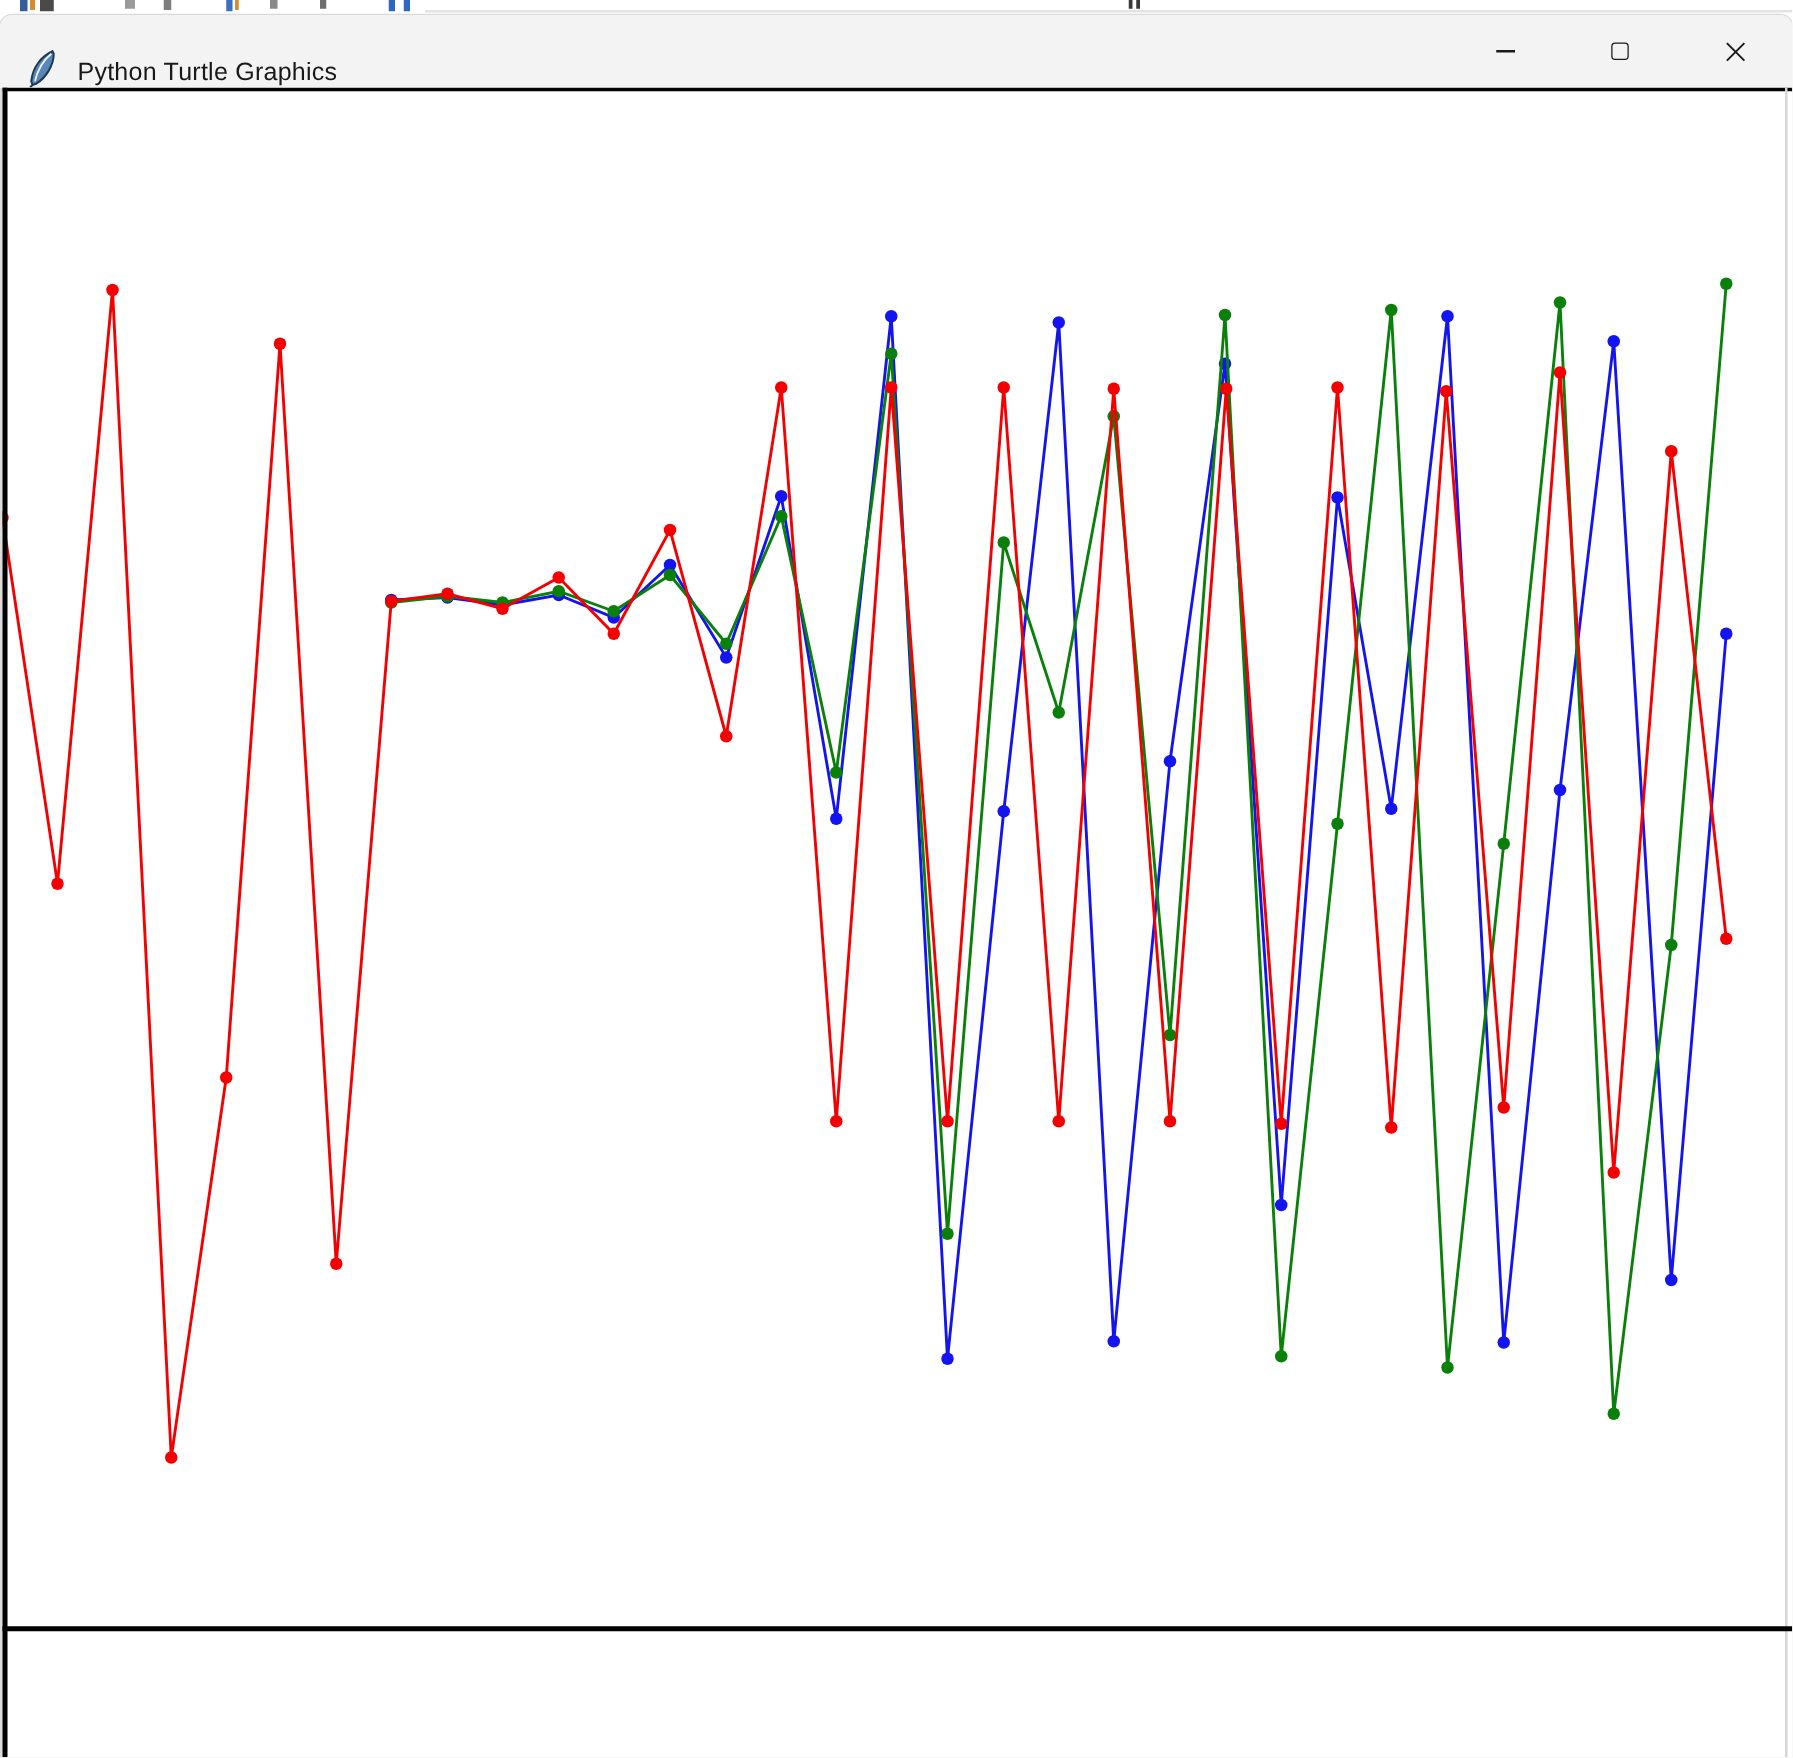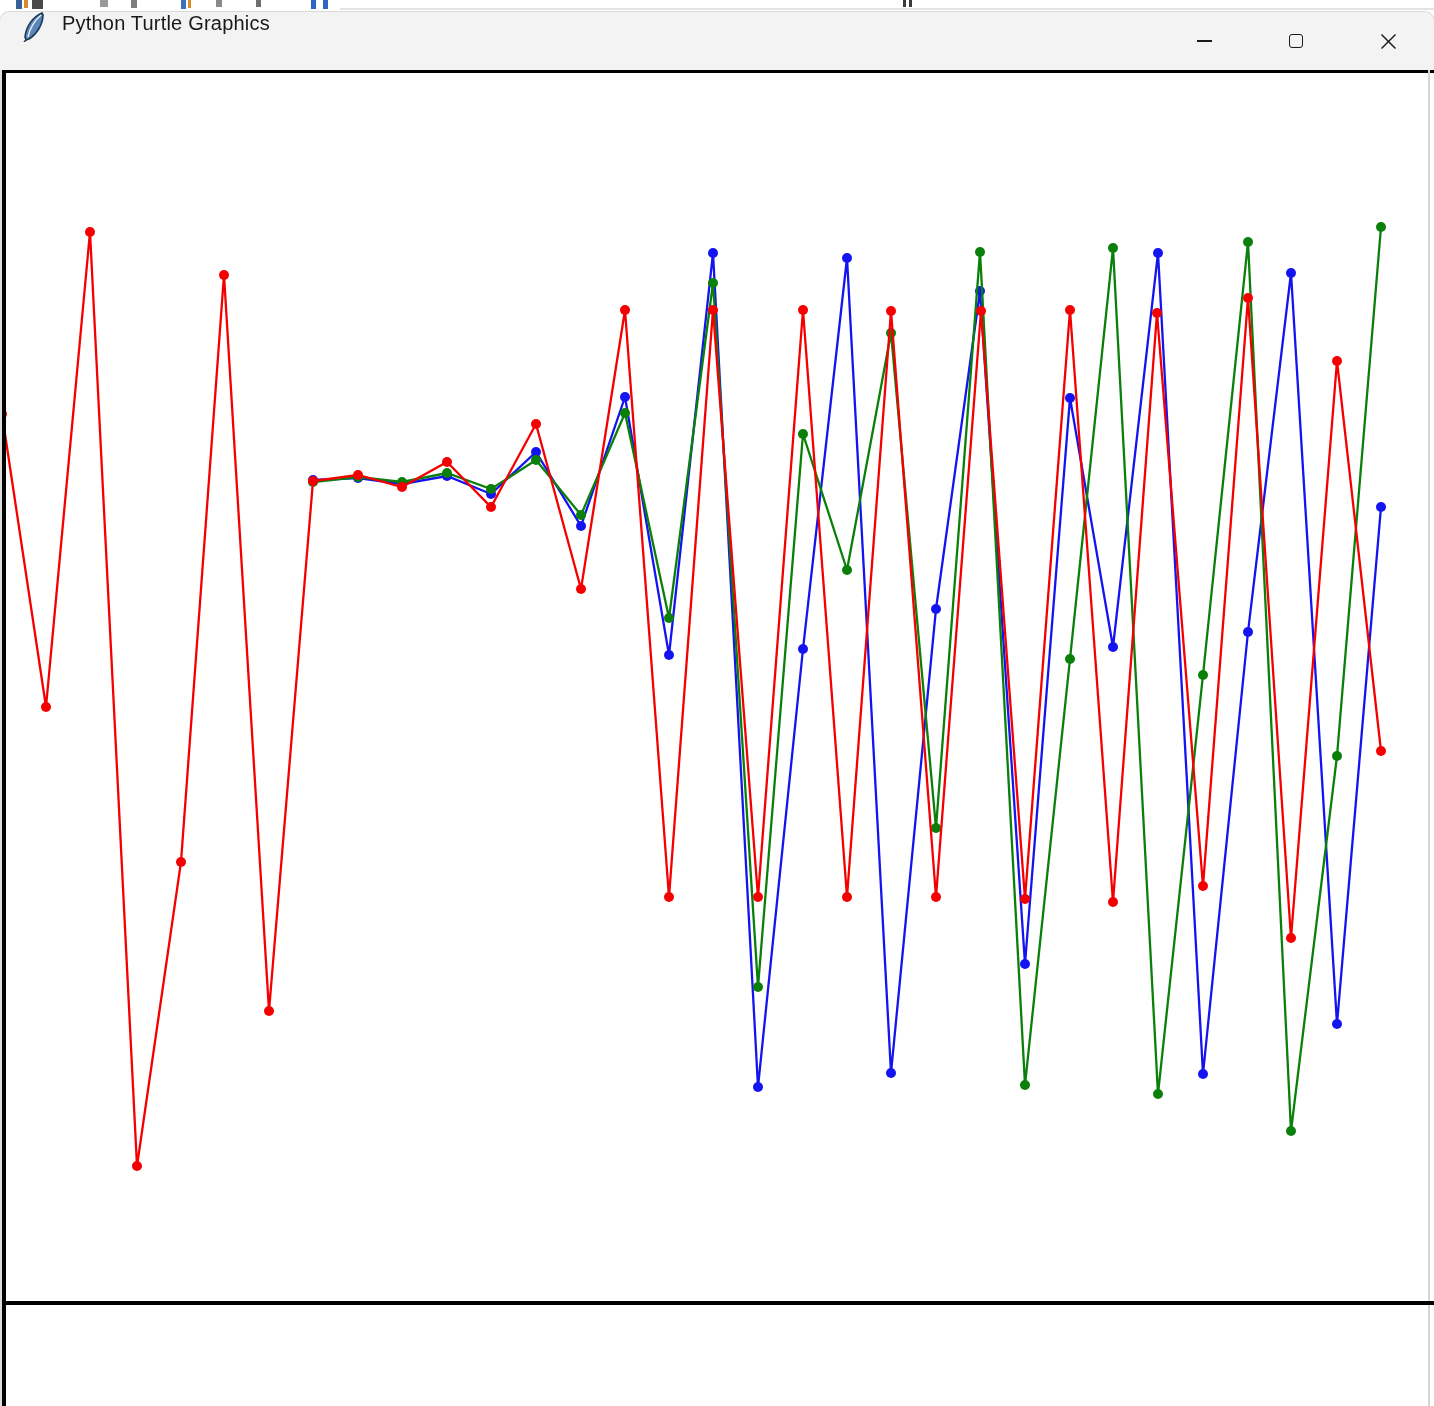--- a/index.html
+++ b/index.html
@@ -12,21 +12,21 @@
   .top-sliver .hairline { position:absolute; left:340px; top:8px; width:1094px; height:2px; background:#e3e3e3; }
   .sliver-mark { position:absolute; top:0; }
 
   
   .app-window { position:absolute; left:0; top:12px; width:1434px; height:1394px;
                 background:#ffffff; border-radius:10px 10px 0 0; z-index:2;
                 box-shadow:0 0 0 1px #d9d9d9; }
 
   .titlebar { position:absolute; left:0; top:0; width:1434px; height:58px;
               background:#f3f3f3; border-radius:10px 10px 0 0;
-              display:flex; align-items:flex-start; }
+              display:flex; align-items:flex-end; }
   .app-icon { width:26px; height:30px; margin-left:22px; flex:0 0 auto; }
   .title-text { margin-left:14px; font-size:20px; color:#191919; letter-spacing:0.2px; }
   .controls { position:absolute; right:0; top:0; height:58px; display:flex; align-items:center; }
   .ctl-btn { width:92px; height:56px; display:flex; align-items:center; justify-content:center; cursor:default; }
   .glyph-min { width:15px; height:2px; background:#1a1a1a; }
   .glyph-max { width:14px; height:14px; border:1.6px solid #1a1a1a; border-radius:3px; }
 
   
   .canvas-area { position:absolute; left:0; top:58px; width:1434px; height:1336px; background:#ffffff; overflow:hidden; }
   .plot-svg { position:absolute; left:0; top:-70px; width:1434px; height:1406px; z-index:1; }

